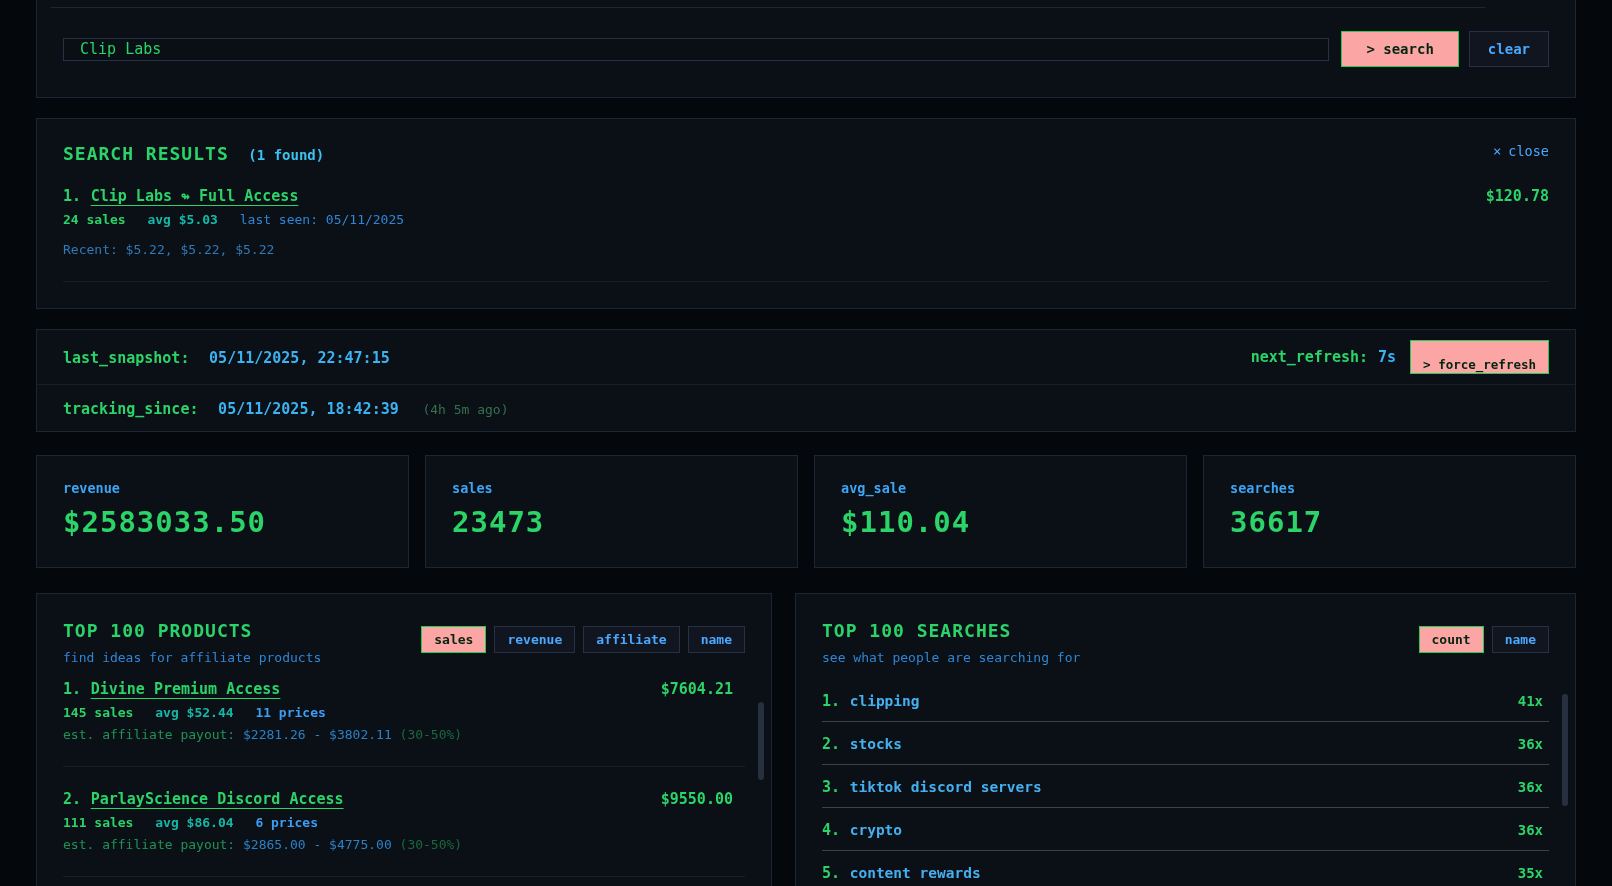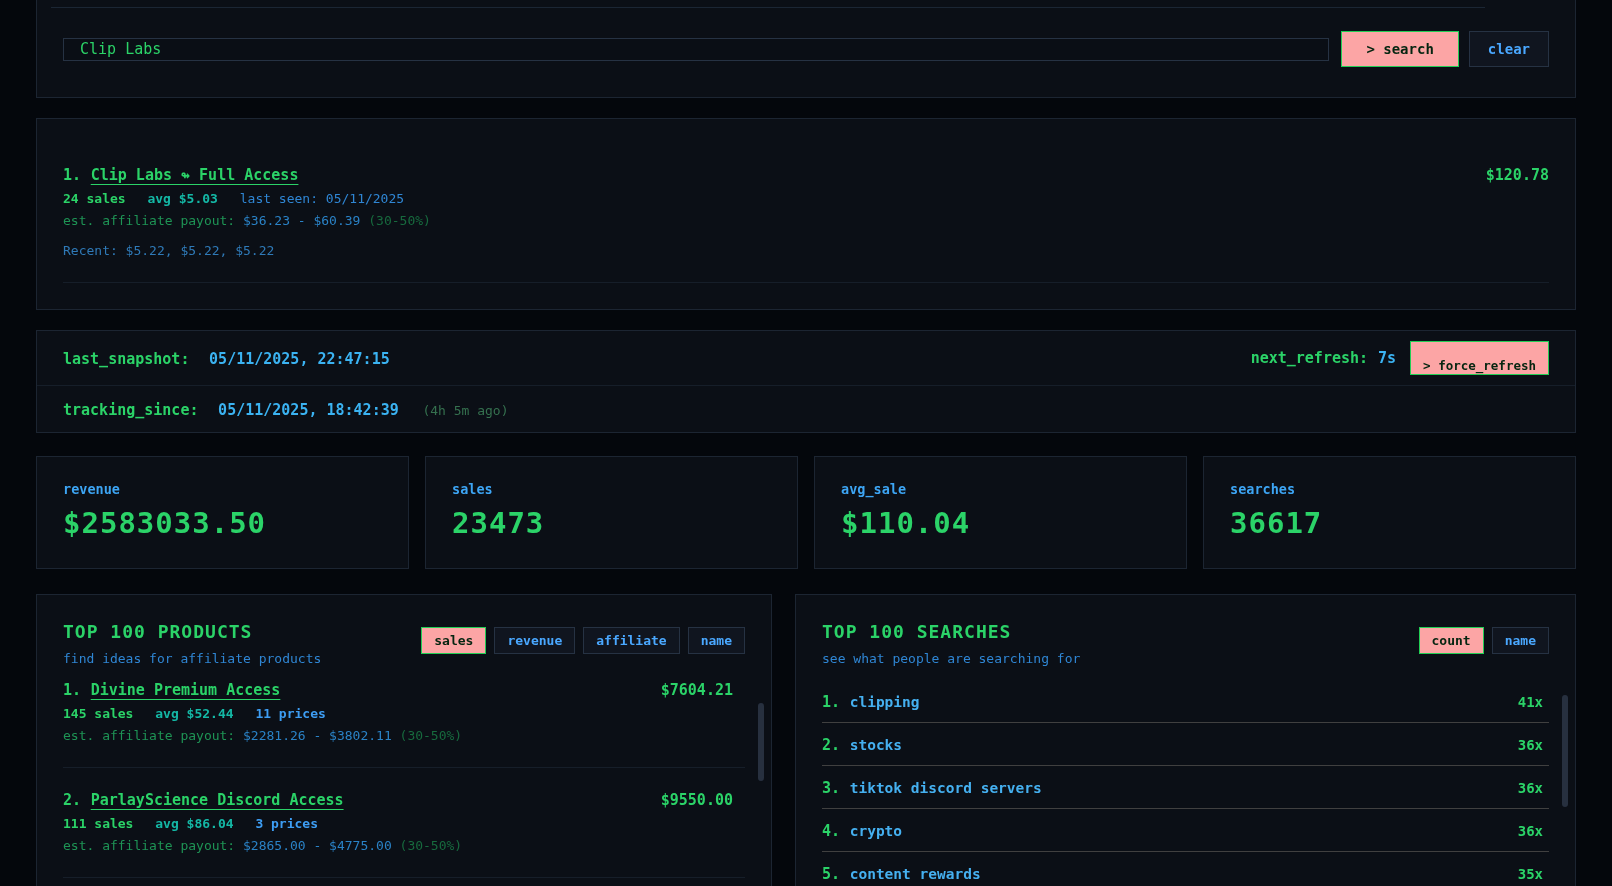--- a/index.html
+++ b/index.html
@@ -110,38 +110,42 @@
   <div class="panel search-panel">
     <div class="top-sliver"></div>
     <div class="search-row">
       <input class="search-input" type="text" value="Clip Labs" style="">
       <button class="btn green">&gt; search</button>
       <button class="btn ghost">clear</button>
     </div>
   </div>
 
   <div class="panel results-panel">
+    <div class="results-head">
+      <div>
+        <span class="results-title">SEARCH RESULTS</span>
+        <span class="results-count">(1 found)</span>
+      </div>
+      <button class="close-btn">
+        <span class="x">×</span><span>close</span>
+      </button>
+    </div>
 
     <div class="result-item">
       <div class="item-title-row">
         <div>
           <span class="rank">1.</span>
           <span class="item-link">Clip Labs ↬ Full Access</span>
         </div>
         <span class="item-price">$120.78</span>
       </div>
       <div class="meta-line">
         <span class="m-sales">24 sales</span>
         <span class="m-avg">avg $5.03</span>
         <span class="m-seen">last seen: 05/11/2025</span>
-      </div>
-      <div class="payout-line">
-        <span class="p-label">est. affiliate payout:</span>
-        <span class="p-range">$36.23 - $60.39</span>
-        <span class="p-pct">(30-50%)</span>
       </div>
       <div class="recent-line">Recent: $5.22, $5.22, $5.22</div>
     </div>
     <div class="results-divider"></div>
   </div>
 
   <div class="panel snapshot-panel">
     <div class="snap-row">
       <div>
         <span class="snap-label">last_snapshot:</span>
@@ -223,21 +227,21 @@
           <div class="item-title-row">
             <div>
               <span class="rank">2.</span>
               <span class="item-link">ParlayScience Discord Access</span>
             </div>
             <span class="item-price">$9550.00</span>
           </div>
           <div class="meta-line">
             <span class="m-sales">111 sales</span>
             <span class="m-avg">avg $86.04</span>
-            <span class="m-prices">3 prices</span>
+            <span class="m-prices">6 prices</span>
           </div>
           <div class="payout-line">
             <span class="p-label">est. affiliate payout:</span>
             <span class="p-range">$2865.00 - $4775.00</span>
             <span class="p-pct">(30-50%)</span>
           </div>
           <div class="list-divider"></div>
         </div>
       </div>
       <div class="scroll-thumb"></div>

